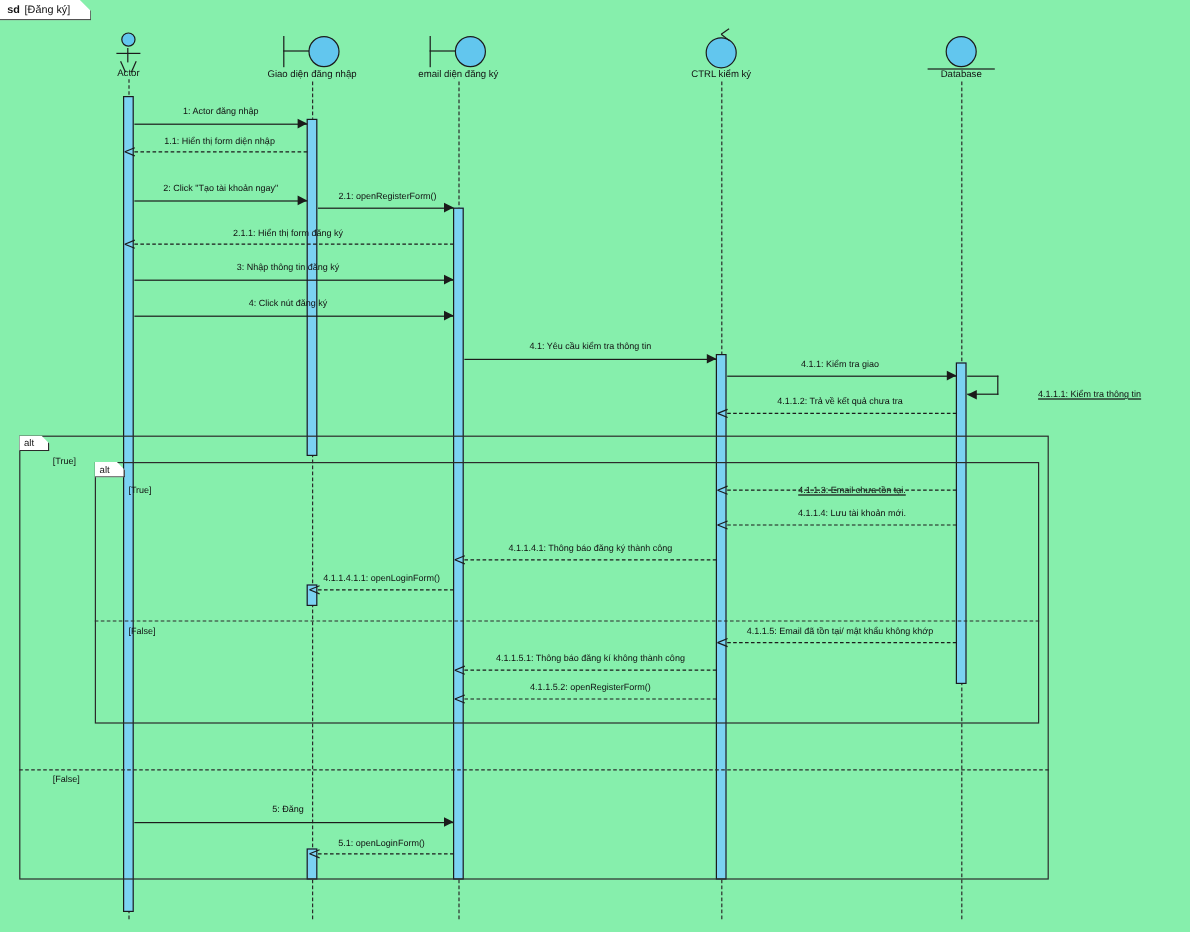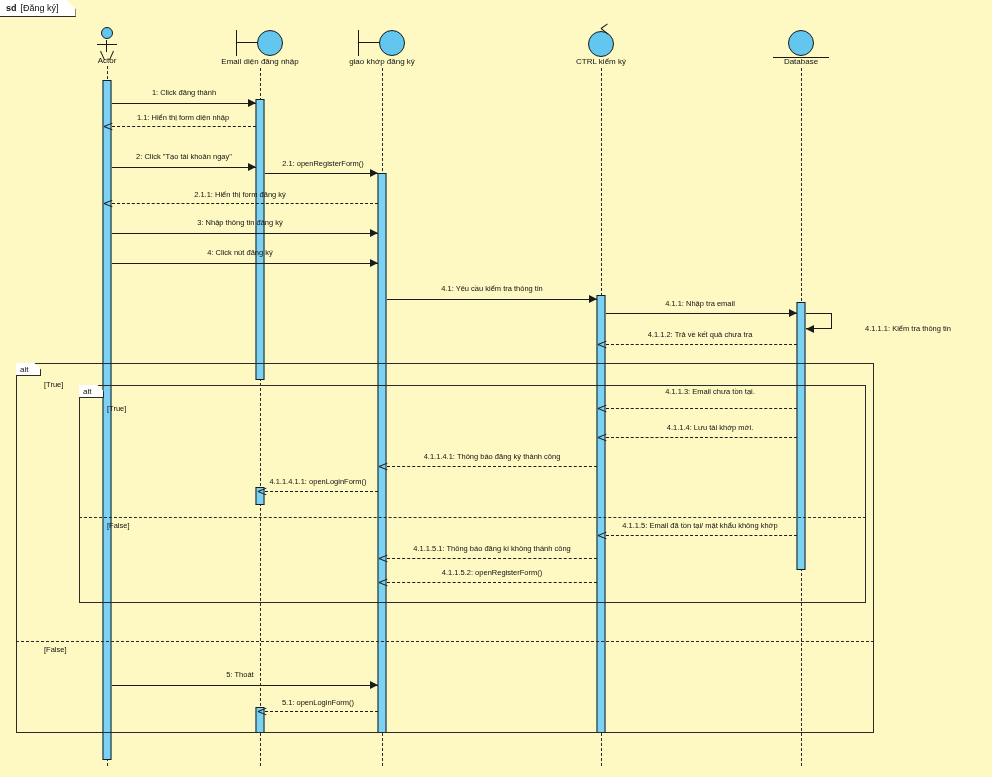--- a/index.html
+++ b/index.html
@@ -1,17 +1,17 @@
 <!DOCTYPE html>
 <html><head>
 <meta charset="utf-8">
 <style>
   html,body{margin:0;padding:0;background:#ffffff;}
   body{font-family:"Liberation Sans",sans-serif;}
-  #canvas{position:relative;width:992px;height:777px;background:#fef9c3;overflow:hidden;}
+  #canvas{position:relative;width:992px;height:777px;background:#86efac;overflow:hidden;}
 
   
   .frame-tab{position:absolute;left:0;top:0;height:17px;box-sizing:border-box;
     border:1px solid #2b2b2b;border-left:none;border-top:none;
     background:#fff;padding:0 16px 0 6px;display:flex;align-items:center;
     font-size:9px;color:#111;white-space:nowrap;
     clip-path:polygon(0 0,calc(100% - 9px) 0,100% 9px,100% 100%,0 100%);}
   .frame-tab b{font-weight:bold;margin-right:4px;font-size:9px;}
   .frame-tab .tab-name{font-weight:normal;}
 
@@ -106,29 +106,29 @@
     <div class="actor-leg-r"></div>
   </div>
   <div class="head-label" style="left:107px;top:56px;">Actor</div>
   <div class="lifeline" style="left:107px;top:66px;height:700px;"></div>
 
   <div class="boundary" style="left:260px;top:27px;">
     <div class="bar"></div>
     <div class="stem"></div>
     <div class="circ"></div>
   </div>
-  <div class="head-label" style="left:260px;top:57px;">Email diện đăng nhập</div>
+  <div class="head-label" style="left:260px;top:57px;">Giao diện đăng nhập</div>
   <div class="lifeline" style="left:260px;top:68px;height:698px;"></div>
 
   <div class="boundary" style="left:382px;top:27px;">
     <div class="bar"></div>
     <div class="stem"></div>
     <div class="circ"></div>
   </div>
-  <div class="head-label" style="left:382px;top:57px;">giao khớp đăng ký</div>
+  <div class="head-label" style="left:382px;top:57px;">email diện đăng ký</div>
   <div class="lifeline" style="left:382px;top:68px;height:698px;"></div>
 
   <div class="control" style="left:601px;top:27px;">
     <div class="circ"></div>
     <div class="arr1"></div>
     <div class="arr2"></div>
   </div>
   <div class="head-label" style="left:601px;top:57px;">CTRL kiểm ký</div>
   <div class="lifeline" style="left:601px;top:68px;height:698px;"></div>
 
@@ -152,21 +152,21 @@
   <div class="guard" style="left:44px;top:380px;">[True]</div>
   <div class="frag-divider" style="left:16px;top:641px;width:858px;"></div>
   <div class="guard" style="left:44px;top:645px;">[False]</div>
 
   <div class="fragment" style="left:79px;top:385px;width:787px;height:218px;"></div>
   <div class="frag-tab" style="left:79px;top:385px;">alt</div>
   <div class="guard" style="left:107px;top:404px;">[True]</div>
   <div class="frag-divider" style="left:79px;top:517px;width:787px;"></div>
   <div class="guard" style="left:107px;top:521px;">[False]</div>
 
-  <div class="msg-label" style="left:184px;top:88px;">1: Click đăng thành</div>
+  <div class="msg-label" style="left:184px;top:88px;">1: Actor đăng nhập</div>
   <div class="msg-line" style="left:112px;top:103px;width:144px;"></div>
   <div class="arrow-solid-r" style="left:248px;top:99px;"></div>
 
   <div class="msg-label" style="left:183px;top:113px;">1.1: Hiển thị form diện nhập</div>
   <div class="msg-line dashed" style="left:112px;top:126px;width:144px;"></div>
   <div class="arrow-open-l" style="left:104px;top:122px;">
       <i class="up"></i>
       <i class="dn"></i>
     </div>
 
@@ -190,43 +190,43 @@
   <div class="arrow-solid-r" style="left:370px;top:229px;"></div>
 
   <div class="msg-label" style="left:240px;top:248px;">4: Click nút đăng ký</div>
   <div class="msg-line" style="left:112px;top:263px;width:266px;"></div>
   <div class="arrow-solid-r" style="left:370px;top:259px;"></div>
 
   <div class="msg-label" style="left:492px;top:284px;">4.1: Yêu cầu kiểm tra thông tin</div>
   <div class="msg-line" style="left:387px;top:299px;width:210px;"></div>
   <div class="arrow-solid-r" style="left:589px;top:295px;"></div>
 
-  <div class="msg-label" style="left:700px;top:299px;">4.1.1: Nhập tra email</div>
+  <div class="msg-label" style="left:700px;top:299px;">4.1.1: Kiểm tra giao</div>
   <div class="msg-line" style="left:606px;top:313px;width:191px;"></div>
   <div class="arrow-solid-r" style="left:789px;top:309px;"></div>
 
   <div class="self-msg" style="left:806px;top:313px;width:26px;height:16px;"></div>
   <div class="arrow-solid-l" style="left:806px;top:325px;"></div>
-  <div class="msg-label" style="left:908px;top:324px;">4.1.1.1: Kiểm tra thông tin</div>
+  <div class="msg-label" style="left:908px;top:324px;text-decoration:underline;">4.1.1.1: Kiểm tra thông tin</div>
 
   <div class="msg-label" style="left:700px;top:330px;">4.1.1.2: Trả về kết quả chưa tra</div>
   <div class="msg-line dashed" style="left:606px;top:344px;width:191px;"></div>
   <div class="arrow-open-l" style="left:598px;top:340px;">
       <i class="up"></i>
       <i class="dn"></i>
     </div>
 
-  <div class="msg-label" style="left:710px;top:387px;">4.1.1.3: Email chưa tồn tại.</div>
+  <div class="msg-label" style="left:710px;top:404px;text-decoration:underline;">4.1.1.3: Email chưa tồn tại.</div>
   <div class="msg-line dashed" style="left:606px;top:408px;width:191px;"></div>
   <div class="arrow-open-l" style="left:598px;top:404px;">
       <i class="up"></i>
       <i class="dn"></i>
     </div>
 
-  <div class="msg-label" style="left:710px;top:423px;">4.1.1.4: Lưu tài khớp mới.</div>
+  <div class="msg-label" style="left:710px;top:423px;">4.1.1.4: Lưu tài khoản mới.</div>
   <div class="msg-line dashed" style="left:606px;top:437px;width:191px;"></div>
   <div class="arrow-open-l" style="left:598px;top:433px;">
       <i class="up"></i>
       <i class="dn"></i>
     </div>
 
   <div class="msg-label" style="left:492px;top:452px;">4.1.1.4.1: Thông báo đăng ký thành công</div>
   <div class="msg-line dashed" style="left:387px;top:466px;width:210px;"></div>
   <div class="arrow-open-l" style="left:379px;top:462px;">
       <i class="up"></i>
@@ -254,21 +254,21 @@
       <i class="dn"></i>
     </div>
 
   <div class="msg-label" style="left:492px;top:568px;">4.1.1.5.2: openRegisterForm()</div>
   <div class="msg-line dashed" style="left:387px;top:582px;width:210px;"></div>
   <div class="arrow-open-l" style="left:379px;top:578px;">
       <i class="up"></i>
       <i class="dn"></i>
     </div>
 
-  <div class="msg-label" style="left:240px;top:670px;">5: Thoát</div>
+  <div class="msg-label" style="left:240px;top:670px;">5: Đăng</div>
   <div class="msg-line" style="left:112px;top:685px;width:266px;"></div>
   <div class="arrow-solid-r" style="left:370px;top:681px;"></div>
 
   <div class="msg-label" style="left:318px;top:698px;">5.1: openLoginForm()</div>
   <div class="msg-line dashed" style="left:265px;top:711px;width:113px;"></div>
   <div class="arrow-open-l" style="left:258px;top:707px;">
       <i class="up"></i>
       <i class="dn"></i>
     </div>
 

